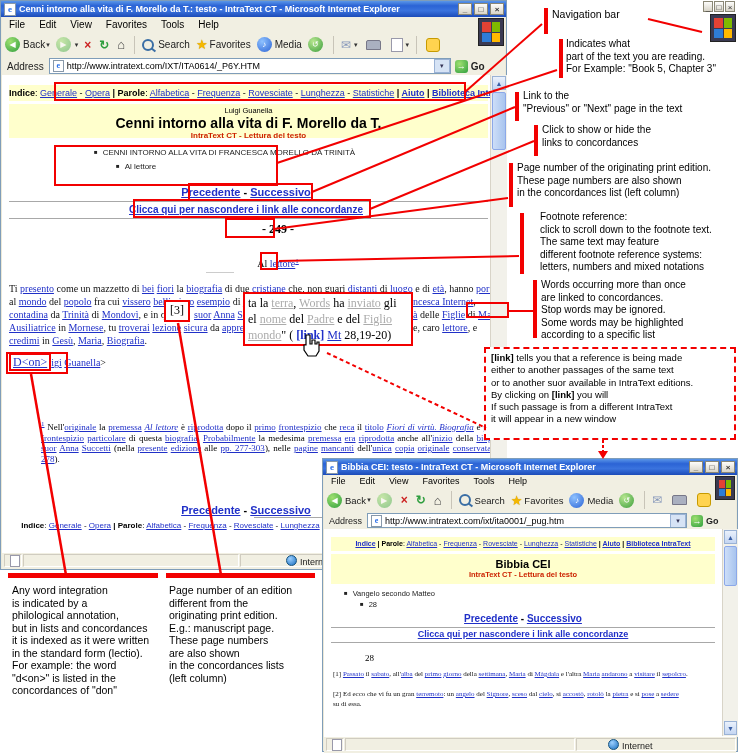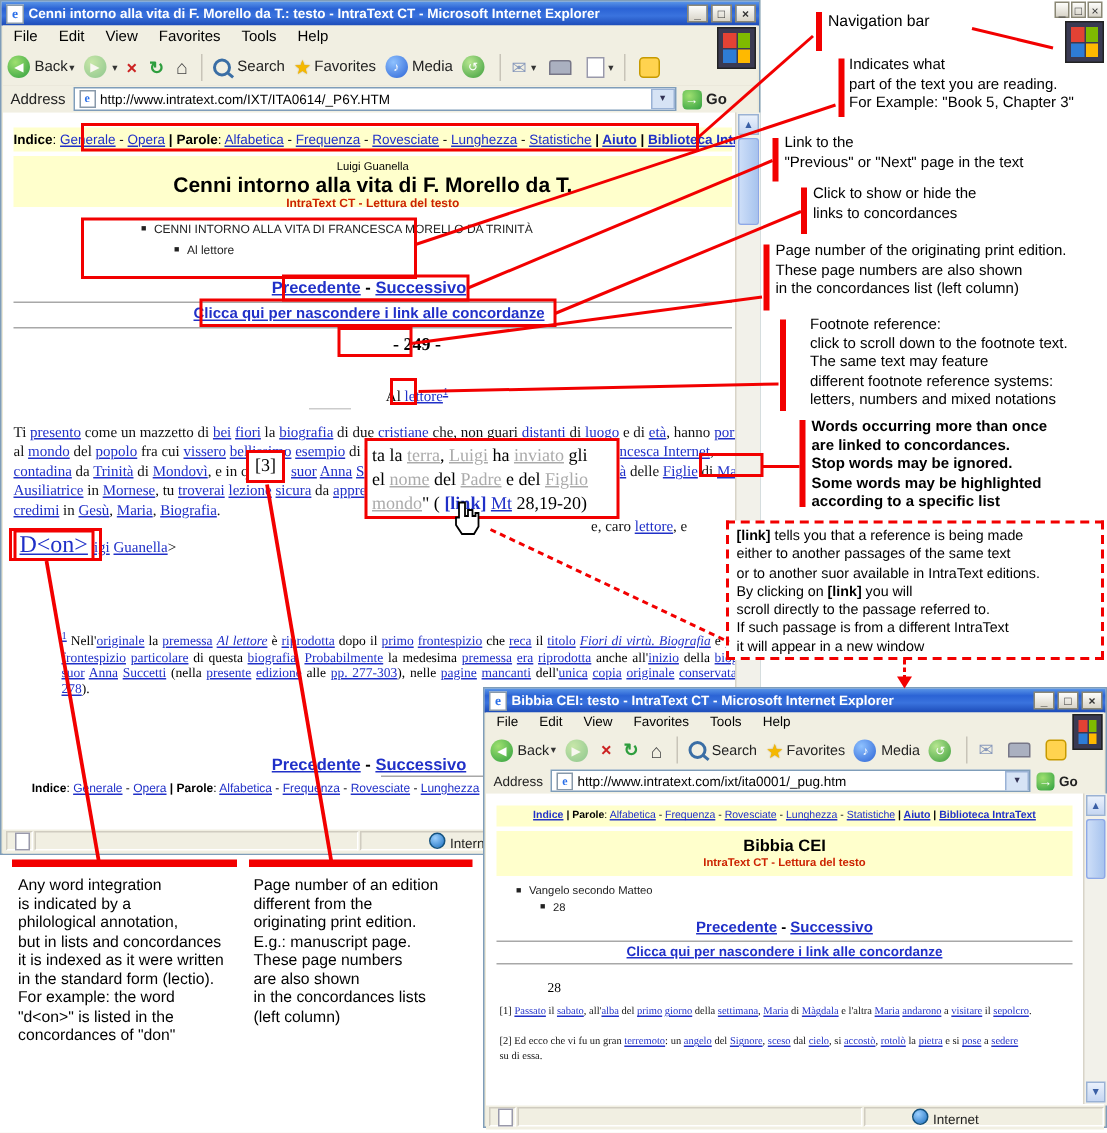--- a/index.html
+++ b/index.html
@@ -72,21 +72,21 @@
   .navline{font-size:9px;text-align:center;color:#000;line-height:16px;white-space:nowrap;}
   .tk-a{color:#2030C8;text-decoration:underline;}
   .tk-ab{color:#2030C8;text-decoration:underline;font-weight:bold;}
   .tk-b{font-weight:bold;}
   .tk-g{color:#ABABAB;text-decoration:underline;}
   .tk-ia{font-style:italic;color:#2030C8;text-decoration:underline;}
   .tk-bl{color:#2030C8;font-weight:bold;}
   .tk-sup{vertical-align:super;font-size:7px;color:#2030C8;text-decoration:underline;}
   .tk-fnref{vertical-align:super;font-size:7px;color:#2030C8;text-decoration:underline;}
   .tk-donbox{color:#2030C8;text-decoration:underline;border:2px solid #F20000;background:#fff;
-    padding:0 2px;font-size:16px;}
+    padding:0 2px;font-size:12px;}
   .serif{font-family:"Liberation Serif",serif;padding-left:32px;}
   .crumb{position:absolute;font-size:8px;color:#222;white-space:nowrap;}
   .crumb .bl{font-size:6px;margin-right:5px;vertical-align:1px;}
   .ctr{text-align:center;}
   .hr{position:absolute;height:1px;background:#A8A8A8;}
   .paraline{position:absolute;font-family:"Liberation Serif",serif;font-size:10px;color:#111;white-space:nowrap;}
   
   .redbox{position:absolute;border:2px solid #F20000;box-sizing:border-box;z-index:35;}
   .ann{position:absolute;font-size:10px;color:#000;white-space:pre-line;line-height:12.5px;z-index:45;}
   .bubble{position:absolute;background:#fff;border:2px solid #F20000;z-index:30;box-sizing:border-box;
@@ -203,21 +203,21 @@
       <div class="abs ctr serif" style="left:0;top:147px;width:488px;font-size:12px;font-weight:bold;">- 249 -</div>
       <div class="abs ctr serif" style="left:0;top:182px;width:488px;font-size:10px;"><span>Al </span><span class="tk-a">lettore</span><span class="tk-sup">1</span></div>
       <div class="hr" style="left:204px;top:197px;width:28px;background:#CCC;"></div>
       <div class="paraline" style="left:7px;top:208px;"><span>Ti </span><span class="tk-a">presento</span><span> come un mazzetto di </span><span class="tk-a">bei</span><span> </span><span class="tk-a">fiori</span><span> la </span><span class="tk-a">biografia</span><span> di due </span><span class="tk-a">cristiane</span><span> che, non guari </span><span class="tk-a">distanti</span><span> di </span><span class="tk-a">luogo</span><span> e di </span><span class="tk-a">età</span><span>, hanno </span><span class="tk-a">porto</span></div>
       <div class="paraline" style="left:7px;top:221px;"><span>al </span><span class="tk-a">mondo</span><span> del </span><span class="tk-a">popolo</span><span> fra cui </span><span class="tk-a">vissero</span><span> </span><span class="tk-a">bellissimo</span><span> </span><span class="tk-a">esempio</span><span> di </span><span class="tk-a">pietà</span></div>
       <div class="paraline" style="left:411px;top:221px;"><span class="tk-a">ncesca Internet</span><span>,</span></div>
       <div class="paraline" style="left:7px;top:234px;"><span class="tk-a">contadina</span><span> da </span><span class="tk-a">Trinità</span><span> di </span><span class="tk-a">Mondovì</span><span>, e in qu</span></div>
       <div class="paraline" style="left:192px;top:234px;"><span class="tk-a">suor</span><span> </span><span class="tk-a">Anna</span><span> </span><span class="tk-a">Succ</span></div>
       <div class="paraline" style="left:411px;top:234px;"><span class="tk-a">à</span><span> delle </span><span class="tk-a">Figlie</span><span> di </span><span class="tk-a">Maria</span></div>
       <div class="paraline" style="left:7px;top:247px;"><span class="tk-a">Ausiliatrice</span><span> in </span><span class="tk-a">Mornese</span><span>, tu </span><span class="tk-a">troverai</span><span> </span><span class="tk-a">lezione</span><span> </span><span class="tk-a">sicura</span><span> da </span><span class="tk-a">apprendere</span></div>
-      <div class="paraline" style="left:392px;top:247px;margin-top:24px;"><span>e, caro </span><span class="tk-a">lettore</span><span>, e</span></div>
+      <div class="paraline" style="left:411px;top:247px;"><span>e, caro </span><span class="tk-a">lettore</span><span>, e</span></div>
       <div class="paraline" style="left:7px;top:260px;"><span class="tk-a">credimi</span><span> in </span><span class="tk-a">Gesù</span><span>, </span><span class="tk-a">Maria</span><span>, </span><span class="tk-a">Biografia</span><span>.</span></div>
       <div class="paraline" style="left:7px;top:280px;"><span class="tk-donbox">D&lt;on&gt;</span><span class="tk-a">igi</span><span> </span><span class="tk-a">Guanella</span><span>&gt;</span></div>
       <div class="abs serif" style="left:7px;top:344px;width:478px;font-size:9px;line-height:10.5px;text-align:justify;white-space:normal;"><span class="tk-fnref">1</span><span> Nell'</span><span class="tk-a">originale</span><span> la </span><span class="tk-a">premessa</span><span> </span><span class="tk-ia">Al lettore</span><span> è </span><span class="tk-a">riprodotta</span><span> dopo il </span><span class="tk-a">primo</span><span> </span><span class="tk-a">frontespizio</span><span> che </span><span class="tk-a">reca</span><span> il </span><span class="tk-a">titolo</span><span> </span><span class="tk-ia">Fiori di virtù. Biografia</span><span> e </span><span class="tk-a">precede</span><span> il </span><span class="tk-a">frontespizio</span><span> </span><span class="tk-a">particolare</span><span> di questa </span><span class="tk-a">biografia</span><span>. </span><span class="tk-a">Probabilmente</span><span> la medesima </span><span class="tk-a">premessa</span><span> </span><span class="tk-a">era</span><span> </span><span class="tk-a">riprodotta</span><span> anche all'</span><span class="tk-a">inizio</span><span> della </span><span class="tk-a">biografia</span><span> di </span><span class="tk-a">suor</span><span> </span><span class="tk-a">Anna</span><span> </span><span class="tk-a">Succetti</span><span> (nella </span><span class="tk-a">presente</span><span> </span><span class="tk-a">edizione</span><span> alle </span><span class="tk-a">pp. 277-303</span><span>), nelle </span><span class="tk-a">pagine</span><span> </span><span class="tk-a">mancanti</span><span> dell'</span><span class="tk-a">unica</span><span> </span><span class="tk-a">copia</span><span> </span><span class="tk-a">originale</span><span> </span><span class="tk-a">conservata</span><span> (</span><span class="tk-a">cfr. p. 278</span><span>).</span></div>
       <div class="abs ctr" style="left:0;top:429px;width:488px;font-size:11px;"><span class="tk-ab">Precedente</span><span class="tk-b"> - </span><span class="tk-ab">Successivo</span></div>
       <div class="hr" style="left:252px;top:442px;width:231px;"></div>
       <div class="abs ctr navline" style="left:0;top:443px;width:488px;font-size:8px;"><span class="tk-b">Indice</span><span>: </span><span class="tk-a">Generale</span><span> - </span><span class="tk-a">Opera</span><span class="tk-b"> | </span><span class="tk-b">Parole</span><span>: </span><span class="tk-a">Alfabetica</span><span> - </span><span class="tk-a">Frequenza</span><span> - </span><span class="tk-a">Rovesciate</span><span> - </span><span class="tk-a">Lunghezza</span><span> - </span><span class="tk-a">Statistiche</span><span class="tk-b"> | </span><span class="tk-ab">Aiuto</span><span class="tk-b"> | </span><span class="tk-ab">Biblioteca IntraText</span></div>
     </div>
 
     <div class="scroll" style="left:489px;top:74px;width:16px;height:477px;">
       <span class="sarrow" style="top:1px;">▲</span>
@@ -248,21 +248,21 @@
   <div class="redbox" style="left:54px;top:145px;width:224px;height:41px;"></div>
   <div class="redbox" style="left:188px;top:183px;width:125px;height:18px;"></div>
   <div class="redbox" style="left:133px;top:199px;width:238px;height:19px;"></div>
   <div class="redbox" style="left:225px;top:218px;width:50px;height:20px;"></div>
   <div class="redbox" style="left:260px;top:252px;width:18px;height:18px;"></div>
   <div class="redbox" style="left:466px;top:302px;width:43px;height:16px;"></div>
   <div class="redbox" style="left:6px;top:352px;width:62px;height:22px;"></div>
   <div class="p3box" style="left:164px;top:300px;width:26px;height:22px;"><span>[3]</span></div>
 
   <div class="bubble" style="left:243px;top:292px;width:170px;height:54px;">
-    <div><span>ta la </span><span class="tk-g">terra</span><span>, </span><span class="tk-g">Luigi</span><span> ha </span><span class="tk-g">inviato</span><span> gli</span></div>
+    <div><span>ta la </span><span class="tk-g">terra</span><span>, </span><span class="tk-g">Words</span><span> ha </span><span class="tk-g">inviato</span><span> gli</span></div>
     <div><span>el </span><span class="tk-g">nome</span><span> del </span><span class="tk-g">Padre</span><span> e del </span><span class="tk-g">Figlio</span></div>
     <div><span class="tk-g">mondo</span><span>" ( </span><span class="tk-bl">[link]</span><span> </span><span class="tk-a">Mt</span><span> 28,19-20)</span></div>
   </div>
   <svg class="abs" style="left:298px;top:334px;z-index:46;" width="22" height="24">
     <path d="M8 1 h4 v9 h2 v-4 h3 v4 h2 v-2 h2 v9 l-3 5 h-8 l-4 -6 v-5 h2 z" fill="#fff" stroke="#000" stroke-width="1.2"></path>
   </svg>
 
   <div class="win popwin" style="left:322px;top:458px;width:416px;height:294px;">
     <div class="titlebar">
       <span class="docico">e</span>
@@ -376,31 +376,30 @@
   <div class="ann" style="left:542px;top:124px;">Click to show or hide the
 links to concordances</div>
   <div class="ann" style="left:517px;top:162px;">Page number of the originating print edition.
 These page numbers are also shown
 in the concordances list (left column)</div>
   <div class="ann" style="left:540px;top:211px;">Footnote reference:
 click to scroll down to the footnote text.
 The same text may feature
 different footnote reference systems:
 letters, numbers and mixed notations</div>
-  <div class="ann" style="left:541px;top:279px;font-weight:bold;">Words occurring more than once
+  <div class="ann" style="left:541px;top:279px;">Words occurring more than once
 are linked to concordances.
 Stop words may be ignored.
 Some words may be highlighted
 according to a specific list</div>
   <div class="dashedbox" style="left:484px;top:347px;width:252px;height:93px;">
     <div><span class="tk-b">[link]</span><span> tells you that a reference is being made</span></div>
     <div><span>either to another passages of the same text</span></div>
     <div><span>or to another suor available in IntraText editions.</span></div>
     <div><span>By clicking on </span><span class="tk-b">[link]</span><span> you will</span></div>
-    <div><span>scroll directly to the passage referred to.</span></div>
     <div><span>If such passage is from a different IntraText</span></div>
     <div><span>it will appear in a new window</span></div>
   </div>
   <div class="ann" style="left:12px;top:584px;font-size:10.5px;">Any word integration
 is indicated by a
 philological annotation,
 but in lists and concordances
 it is indexed as it were written
 in the standard form (lectio).
 For example: the word

